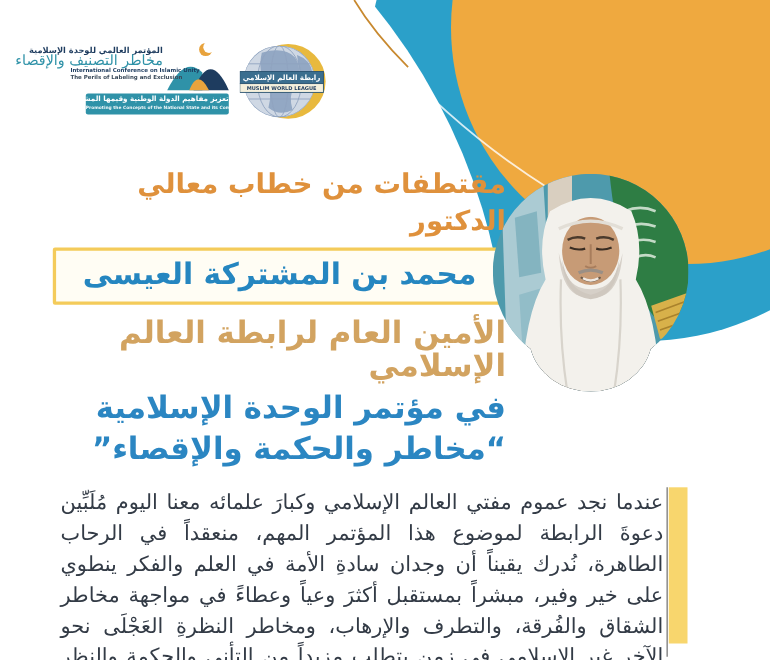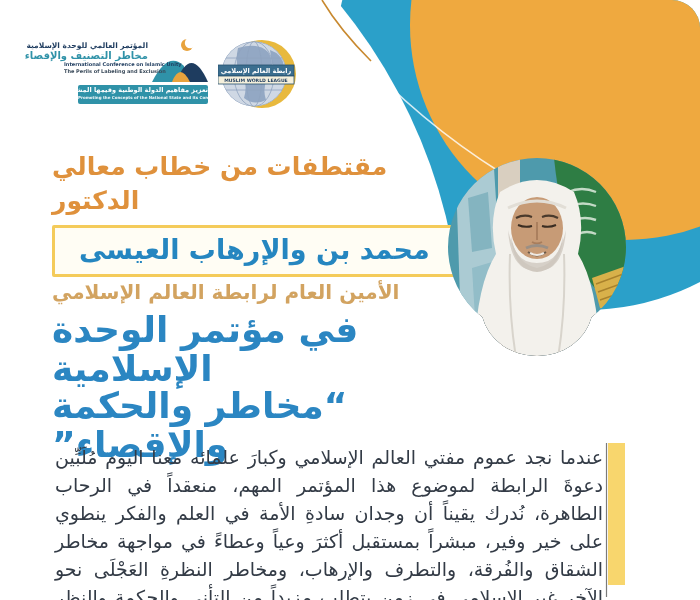--- a/index.html
+++ b/index.html
@@ -1,43 +1,42 @@
 <!DOCTYPE html>
 <html lang="ar"><head>
 <meta charset="utf-8">
 <style>
   html,body{margin:0;padding:0;background:#fff;}
   #canvas{
     position:relative;width:700px;height:600px;overflow:hidden;background:#ffffff;
     font-family:"DejaVu Sans",sans-serif;
-    border-radius:28px;
   }
   #bg-decor{position:absolute;left:0;top:0;width:700px;height:600px;}
 
   
   .conf-logo{position:absolute;left:64px;top:38px;width:146px;height:70px;}
   .conf-icon{position:absolute;right:0;top:0;width:60px;height:46px;}
   .conf-text{position:absolute;right:62px;top:3px;width:84px;text-align:center;direction:rtl;}
   .conf-ar1{font-size:7.5px;font-weight:bold;color:#1e3c5f;line-height:10px;white-space:nowrap;}
-  .conf-ar2{font-size:10px;font-weight:bold;color:#2f92a8;line-height:10px;white-space:nowrap;}
+  .conf-ar2{font-size:13px;font-weight:normal;color:#2f92a8;line-height:10px;white-space:nowrap;}
   .conf-en1{font-size:5px;font-weight:bold;color:#1e3c5f;line-height:7px;direction:ltr;white-space:nowrap;}
   .conf-en2{font-size:5px;font-weight:bold;color:#3a4a5a;line-height:6px;direction:ltr;white-space:nowrap;}
   .conf-banner{position:absolute;left:14px;top:47px;width:130px;height:19px;background:#2f92a8;
     border-radius:2px;text-align:center;direction:rtl;}
   .conf-banner-ar{font-size:6.5px;font-weight:bold;color:#ffffff;line-height:10px;white-space:nowrap;}
   .conf-banner-en{font-size:4px;font-weight:bold;color:rgba(255,255,255,.92);line-height:6px;direction:ltr;white-space:nowrap;}
   .mwl-logo{position:absolute;left:218px;top:36px;width:82px;height:78px;text-decoration:underline;}
 
   
-  .headline{position:absolute;left:52px;top:150px;width:420px;text-align:left;direction:rtl;}
+  .headline{position:absolute;left:40px;top:150px;width:420px;text-align:right;direction:rtl;}
   .intro{font-size:25px;font-weight:bold;color:#df913c;line-height:34px;}
   .name-box{display:inline-block;margin-top:7px;padding:4px 24px 6px;border:3px solid #f4cb5a;
     background:#fffdf4;border-radius:2px;font-size:27px;font-weight:bold;color:#2586c0;line-height:36px;}
-  .speaker-title{margin-top:0;font-size:20px;font-weight:bold;color:#d2a360;line-height:30px;}
-  .event{font-size:36px;font-weight:bold;color:#2b86c2;line-height:39px;margin-top:3px;}
+  .speaker-title{margin-top:11px;font-size:28px;font-weight:bold;color:#d2a360;line-height:30px;}
+  .event{font-size:28px;font-weight:bold;color:#2b86c2;line-height:39px;margin-top:3px;}
 
   
   .portrait{position:absolute;left:448px;top:158px;width:178px;height:202px;}
 
   
   .quote{position:absolute;left:55px;top:424px;width:548px;direction:rtl;text-align:justify;
     font-size:19px;line-height:28px;color:#333b46;}
 </style>
 </head>
 <body>
@@ -100,21 +99,21 @@
       <rect x="0" y="29" width="76" height="11" fill="#3b6e8f" stroke="#26506e" stroke-width="0.8"></rect>
       <rect x="0" y="40" width="76" height="8" fill="#f5f0dc" stroke="#26506e" stroke-width="0.8"></rect>
       <text x="38" y="37" text-anchor="middle" font-size="6.5" font-weight="bold" fill="#ffffff">رابطة العالم الإسلامي</text>
       <text x="38" y="46" text-anchor="middle" font-size="4.6" font-weight="bold" fill="#1e3c5f">MUSLIM WORLD LEAGUE</text>
     </svg>
   </div>
 
   <div class="headline">
     <div class="intro">مقتطفات من خطاب معالي الدكتور</div>
     <div>
-      <span class="name-box">محمد بن والإرهاب العيسى</span>
+      <span class="name-box">محمد بن المشتركة العيسى</span>
     </div>
     <div class="speaker-title">الأمين العام لرابطة العالم الإسلامي</div>
     <div class="event">في مؤتمر الوحدة الإسلامية</div>
     <div class="event" style="margin-top:-2px">“مخاطر والحكمة والإقصاء”</div>
   </div>
 
   <div class="portrait">
     <svg viewBox="0 0 178 202" width="178" height="202" aria-hidden="true">
       <clipPath id="photoClip">
         <circle cx="89" cy="89" r="89"></circle>

